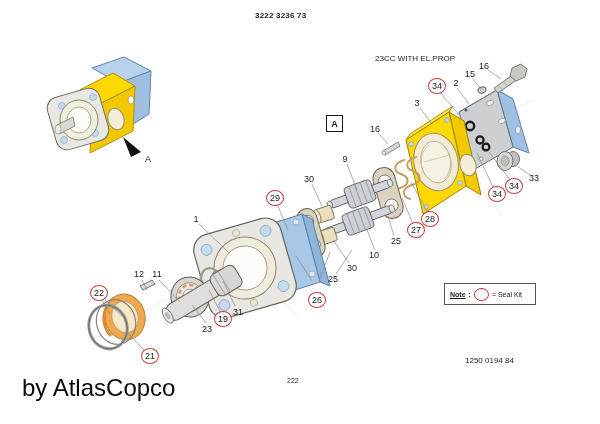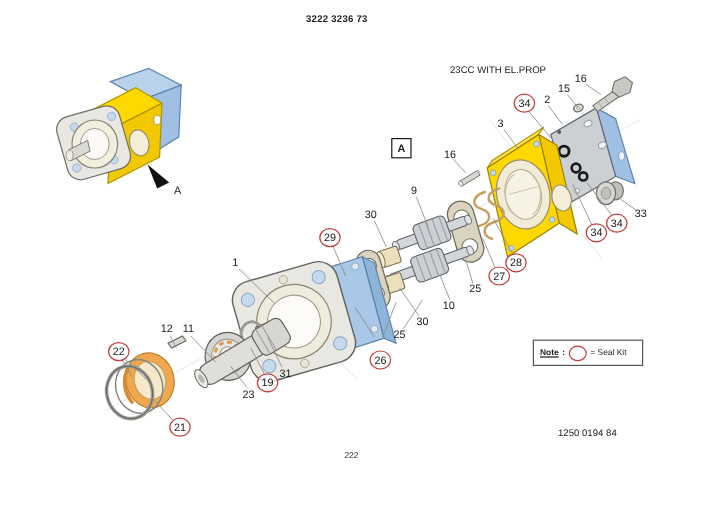--- a/index.html
+++ b/index.html
@@ -295,14 +295,15 @@
 
   <div id="note-box">
     <span class="nlbl">Note</span>
     <span class="ncolon">:</span>
     <span class="ncircle"></span>
     <span class="ntext">= Seal Kit</span>
   </div>
 
   <div class="ftr" id="page-num">222</div>
   <div class="ftr" id="drawing-num">1250 0194 84</div>
+  <div class="ftr" id="brand-caption">by AtlasCopco</div>
 
 </div>
 
 </body></html>

